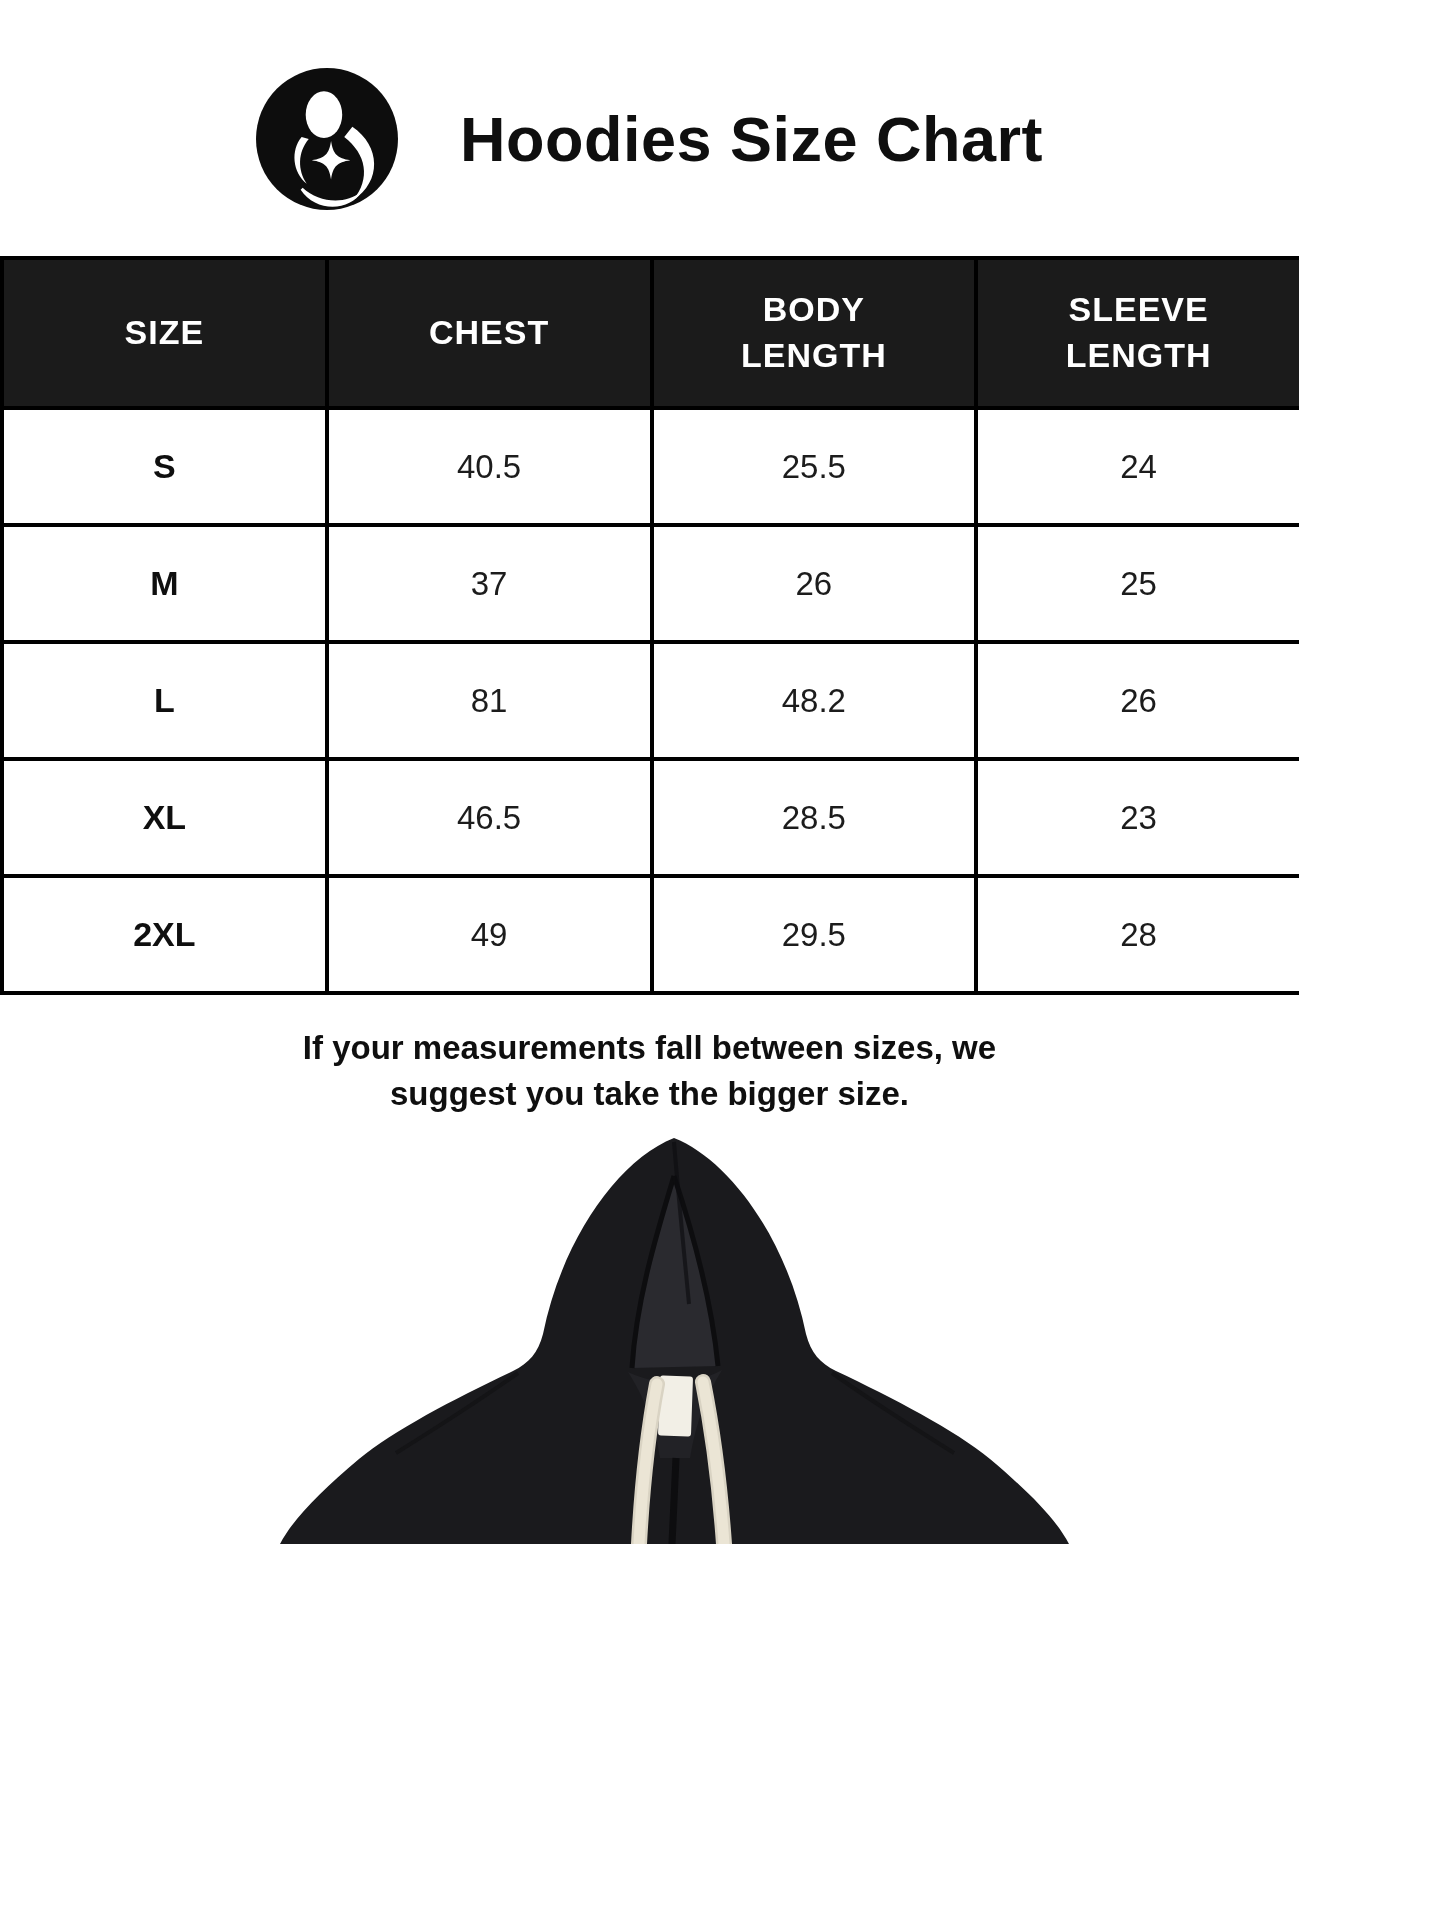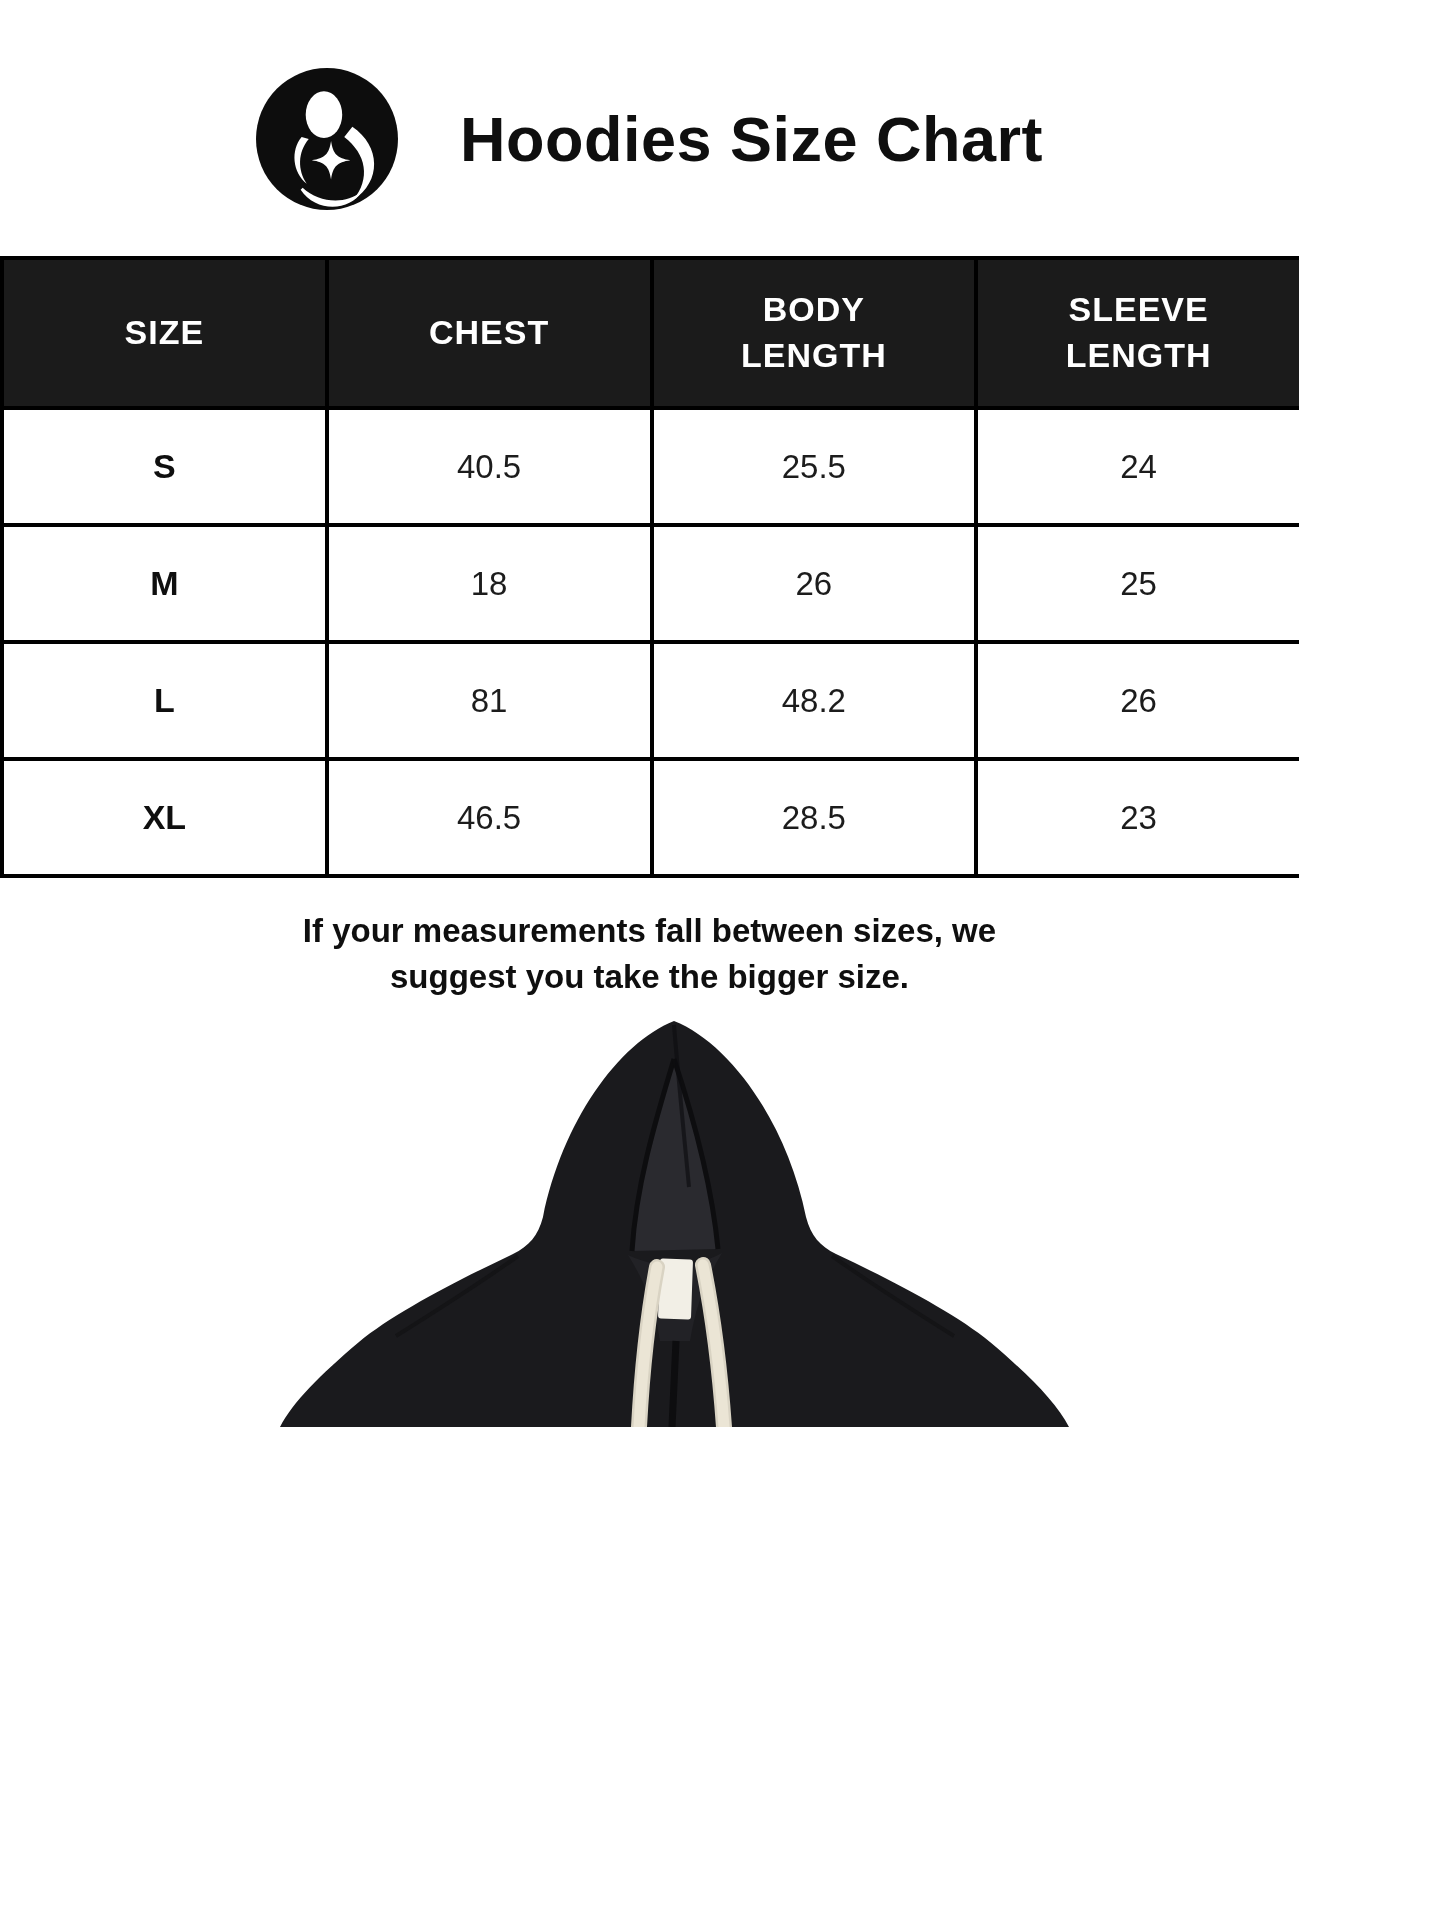--- a/index.html
+++ b/index.html
@@ -99,35 +99,41 @@
     </thead>
     <tbody>
       <tr>
         <td class="size-label">S</td>
         <td>40.5</td>
         <td>25.5</td>
         <td>24</td>
       </tr>
       <tr>
         <td class="size-label">M</td>
-        <td>18</td>
+        <td>37</td>
         <td>26</td>
         <td>25</td>
       </tr>
       <tr>
         <td class="size-label">L</td>
         <td>81</td>
         <td>48.2</td>
         <td>26</td>
       </tr>
       <tr>
         <td class="size-label">XL</td>
         <td>46.5</td>
         <td>28.5</td>
         <td>23</td>
+      </tr>
+      <tr>
+        <td class="size-label">2XL</td>
+        <td>49</td>
+        <td>29.5</td>
+        <td>28</td>
       </tr>
     </tbody>
   </table>
 
   <p class="note">If your measurements fall between sizes, we
 suggest you take the bigger size.</p>
 
   <div class="hoodie-wrap">
     <svg viewBox="0 0 840 412" width="840" height="412" aria-hidden="true">
 

